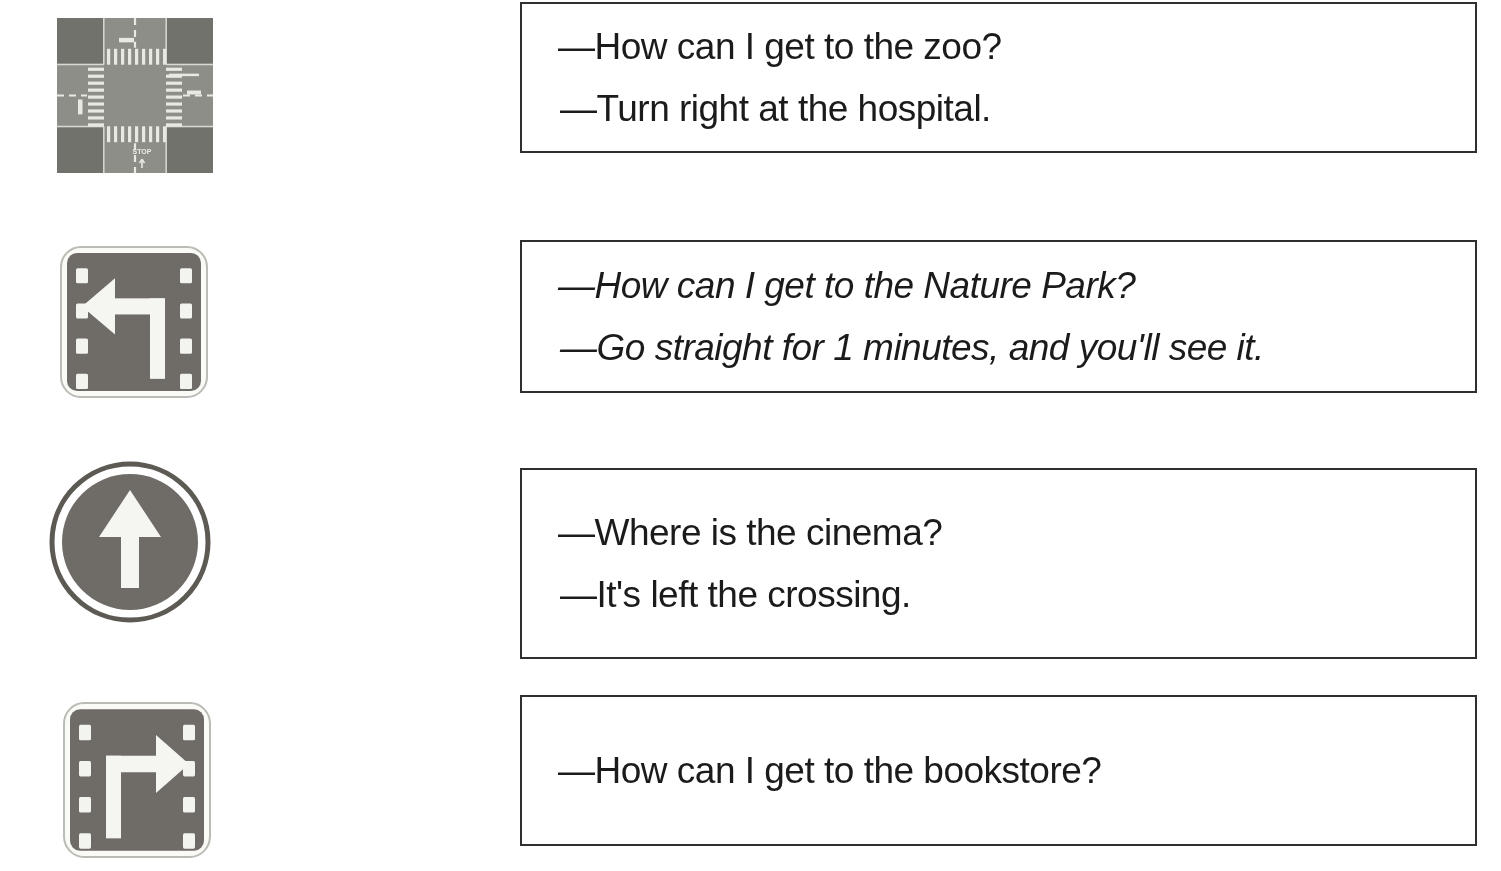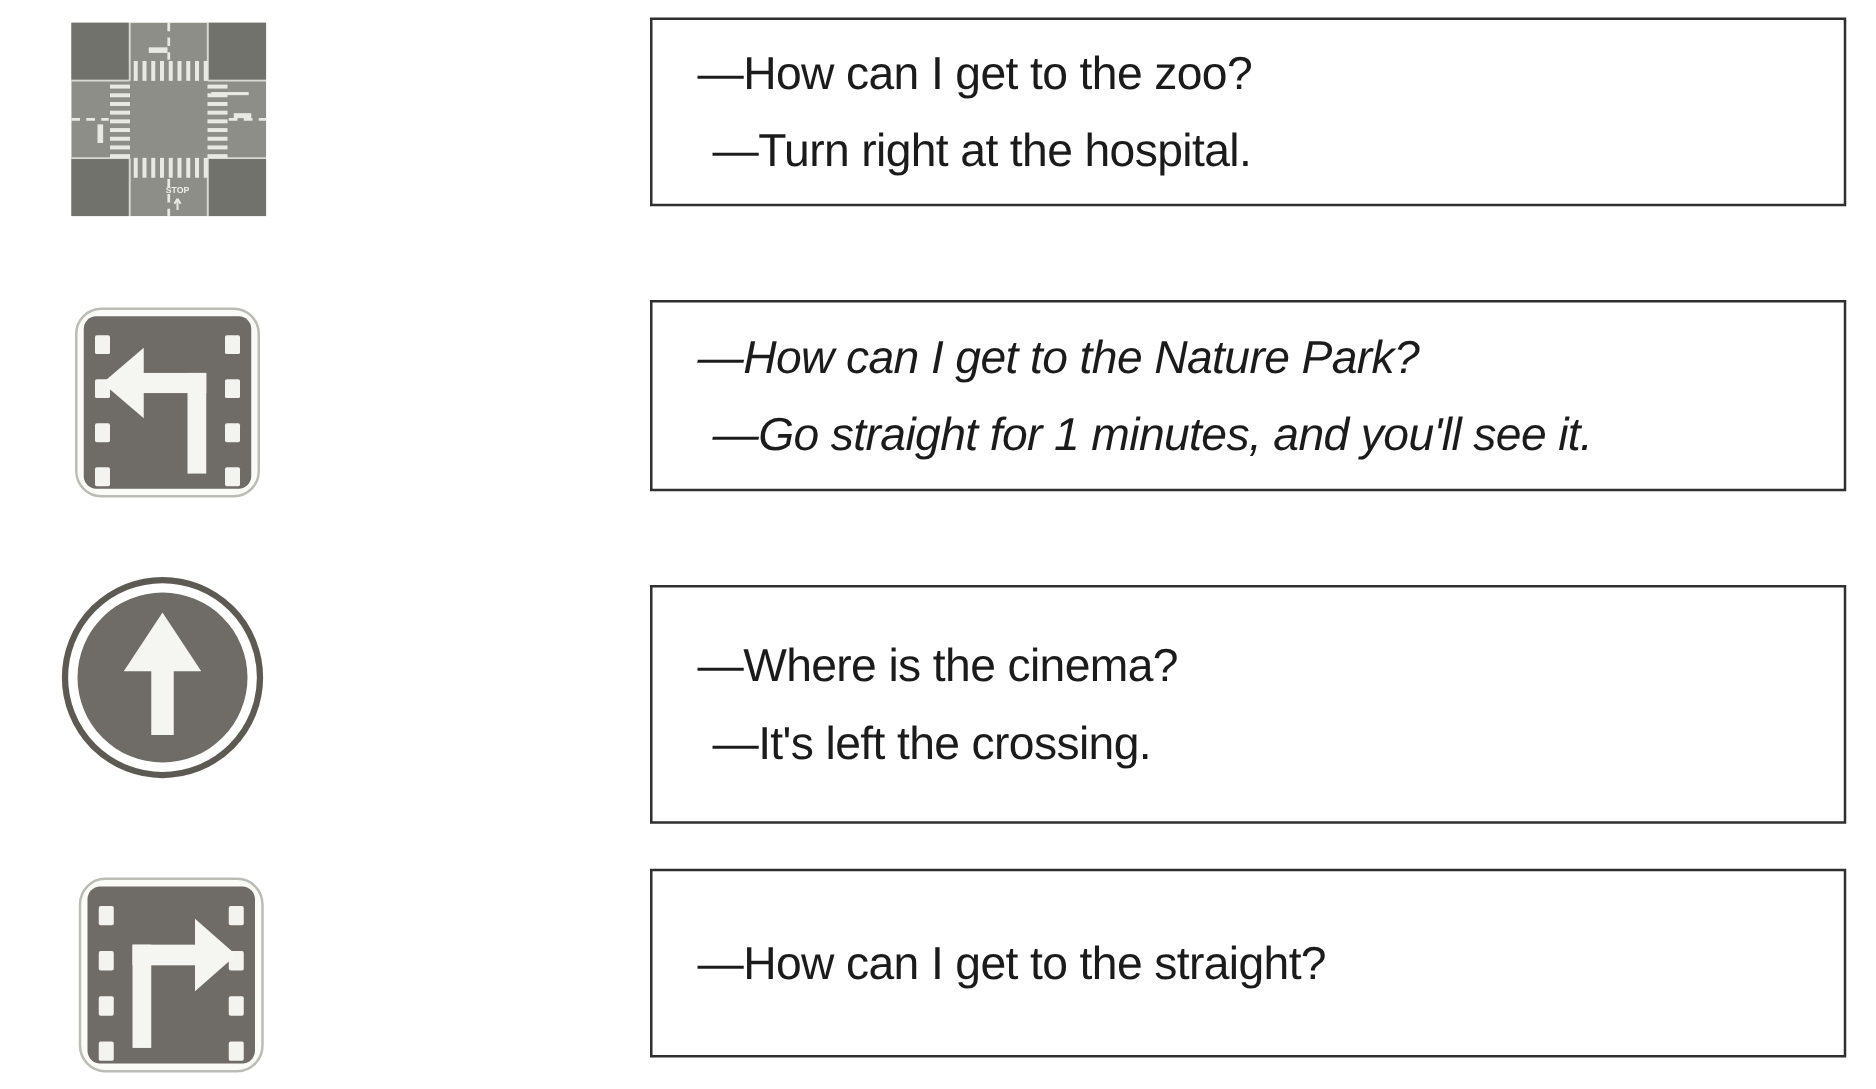--- a/index.html
+++ b/index.html
@@ -37,23 +37,23 @@
     padding-right: 6px;
   }
   .dialogue-line {
     font-size: 37px;
     line-height: 62px;
     letter-spacing: -0.5px;
     color: #1b1b1b;
     white-space: nowrap;
   }
   .dialogue-line.indent {
-    margin-left: 12px;
-  }
-  .box1 { top: 14px;  height: 151px; }
+    margin-left: 2px;
+  }
+  .box1 { top: 2px;  height: 151px; }
   .box2 { top: 240px; height: 153px; font-style: italic; }
   .box3 { top: 468px; height: 191px; }
   .box4 { top: 695px; height: 151px; }
 
   .sign1 { left: 57px; top: 18px;  width: 156px; height: 155px; }
   .sign2 { left: 59px; top: 245px; width: 150px; height: 154px; }
   .sign3 { left: 48px; top: 460px; width: 164px; height: 164px; }
   .sign4 { left: 62px; top: 701px; width: 150px; height: 158px; }
 
   .road-stop-text {
@@ -210,16 +210,16 @@
       </g>
       <g fill="#f5f5f1">
         <polygon points="127,61 94,33 94,89"></polygon>
         <rect x="44" y="53" width="54" height="16"></rect>
         <rect x="44" y="53" width="15" height="80"></rect>
       </g>
     </svg>
   </div>
 
   <div class="dialogue-box box4">
-    <div class="dialogue-line">—How can I get to the straight?</div>
+    <div class="dialogue-line">—How can I get to the bookstore?</div>
   </div>
 
 </div>
 
 </body></html>

